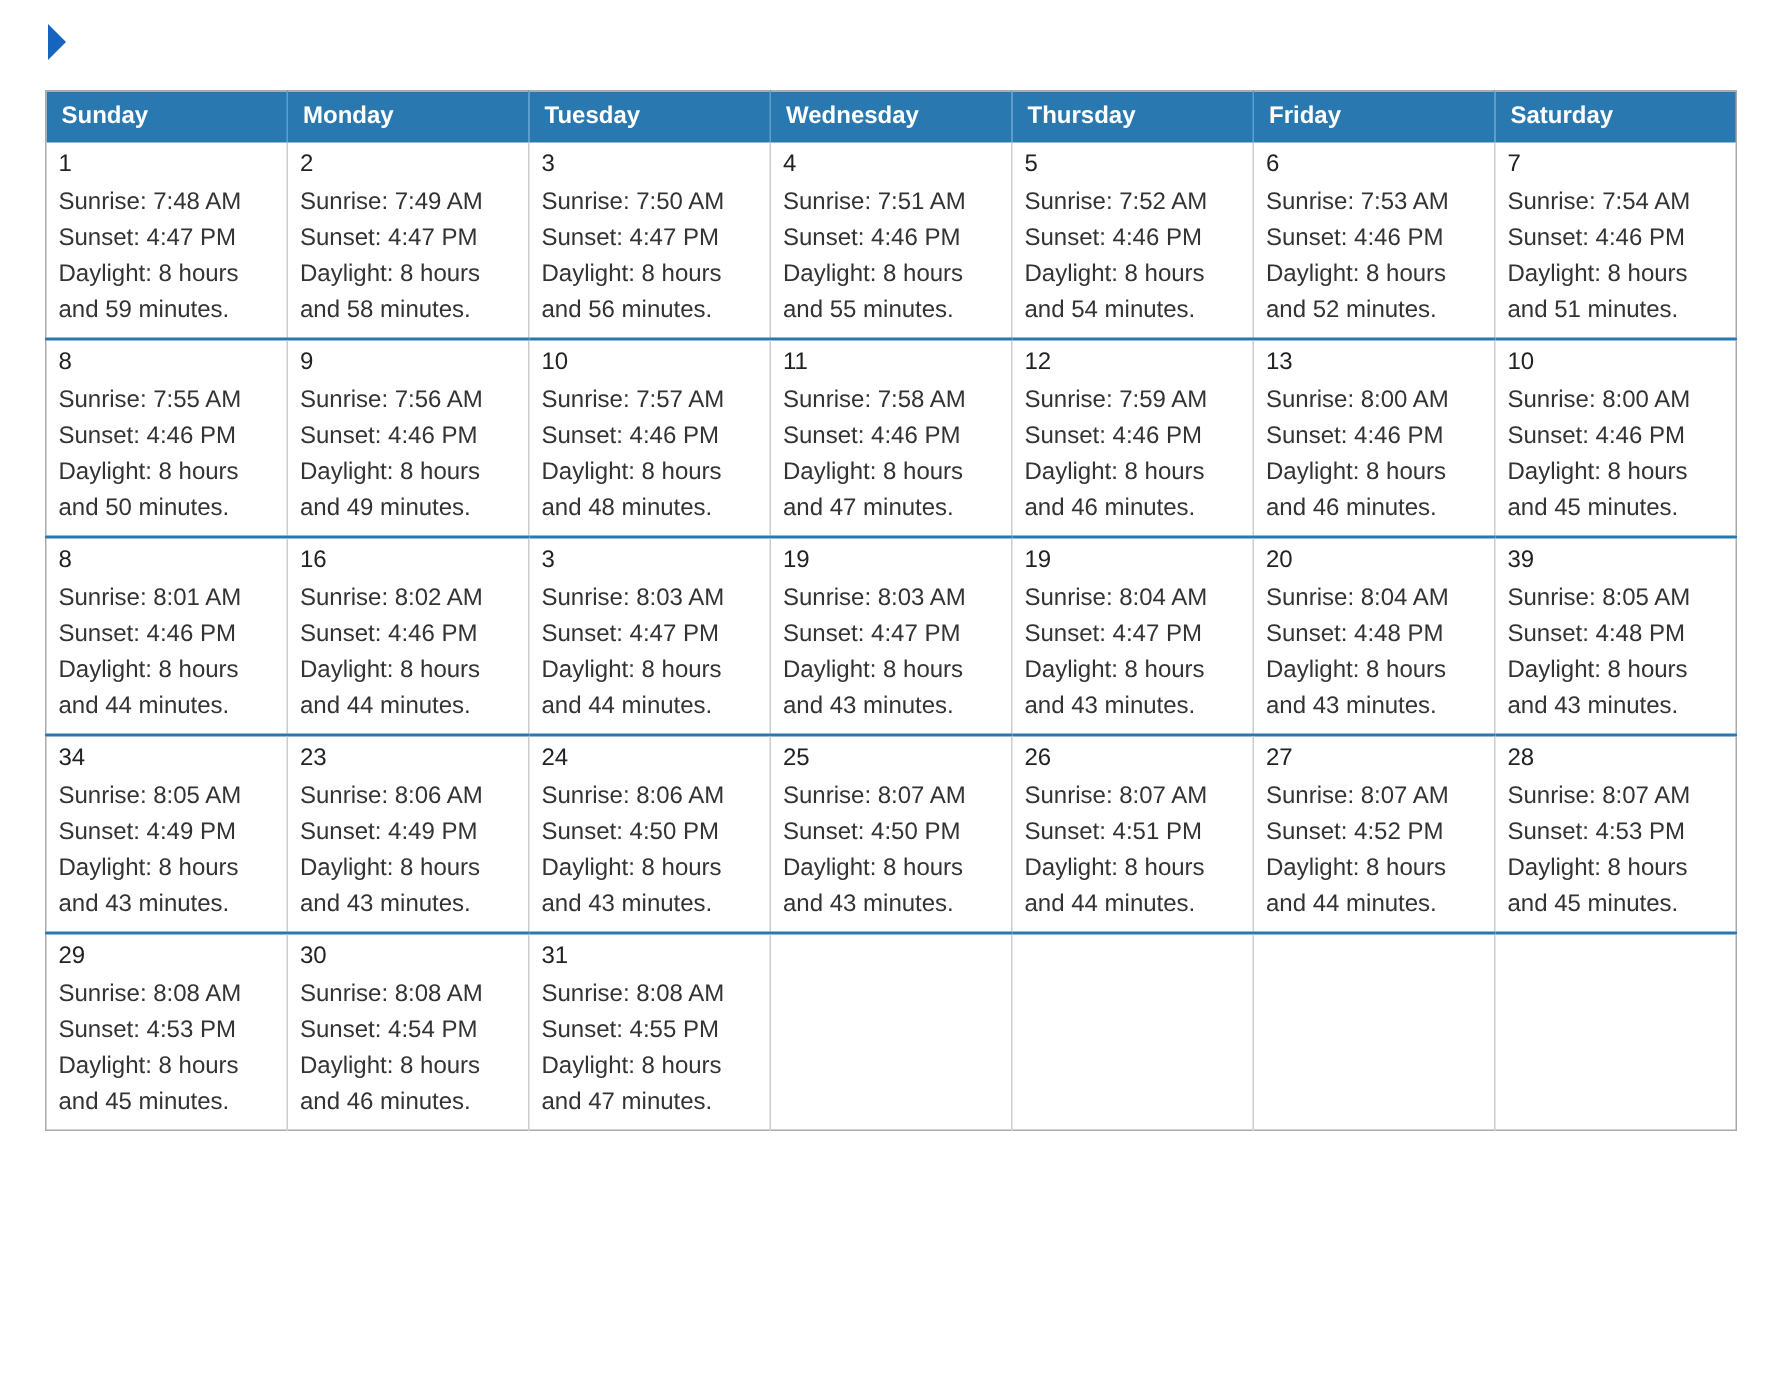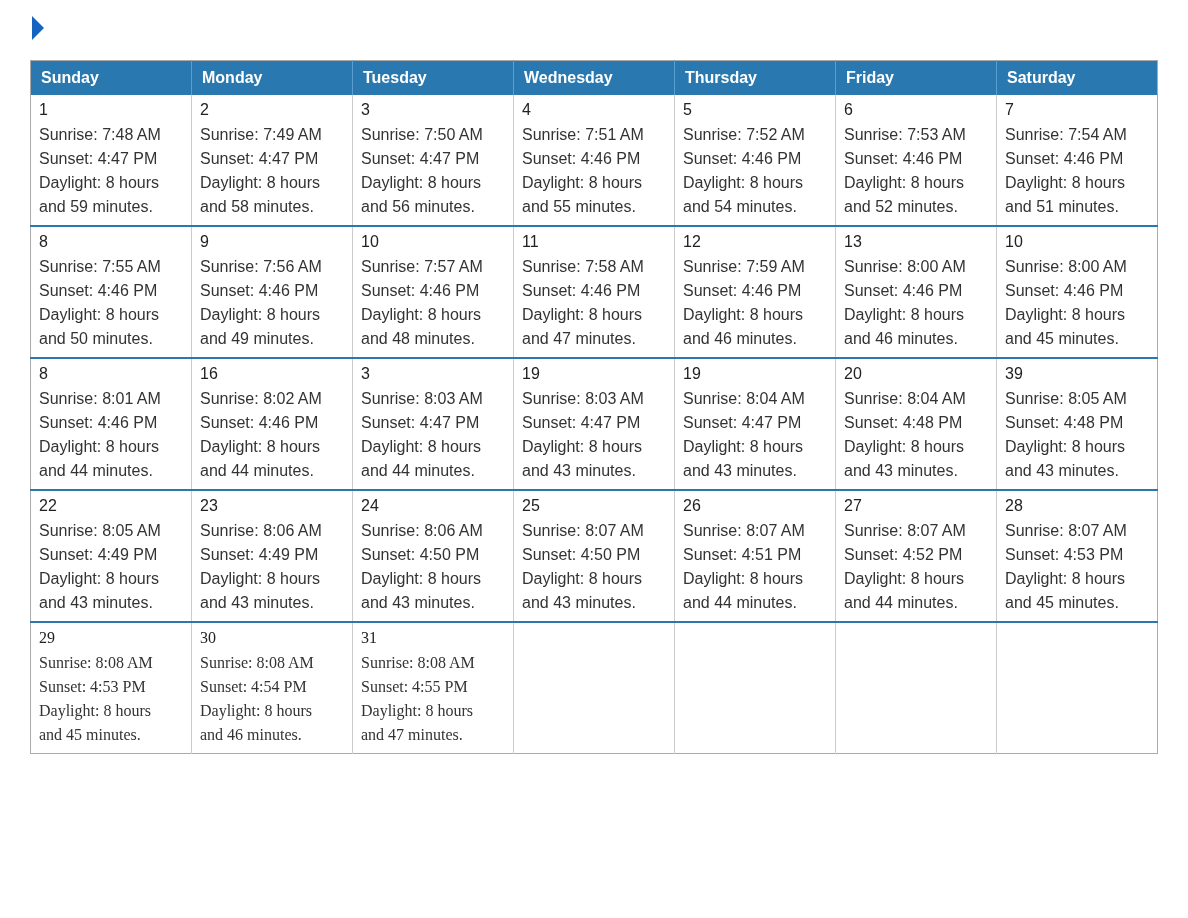--- a/index.html
+++ b/index.html
@@ -85,21 +85,20 @@
       font-size: 13px;
       color: #333;
       width: 14.28%;
       min-height: 90px;
     }
     .calendar td:last-child {
       border-right: none;
     }
     .calendar tr:last-child td {
       border-bottom: none;
-      font-family: Liberation Serif, serif;
     }
     .day-number {
       font-size: 16px;
       font-weight: normal;
       color: #222;
       display: block;
       margin-bottom: 4px;
     }
     .day-info {
       font-size: 16px;
@@ -330,21 +329,21 @@
         <div class="day-info">
           Sunrise: 8:05 AM<br>
           Sunset: 4:48 PM<br>
           Daylight: 8 hours<br>
           and 43 minutes.
         </div>
       </td>
       </tr>
       <tr>
         <td>
-        <span class="day-number">22</span>
+        <span class="day-number">34</span>
         <div class="day-info">
           Sunrise: 8:05 AM<br>
           Sunset: 4:49 PM<br>
           Daylight: 8 hours<br>
           and 43 minutes.
         </div>
       </td>
         <td>
         <span class="day-number">23</span>
         <div class="day-info">

